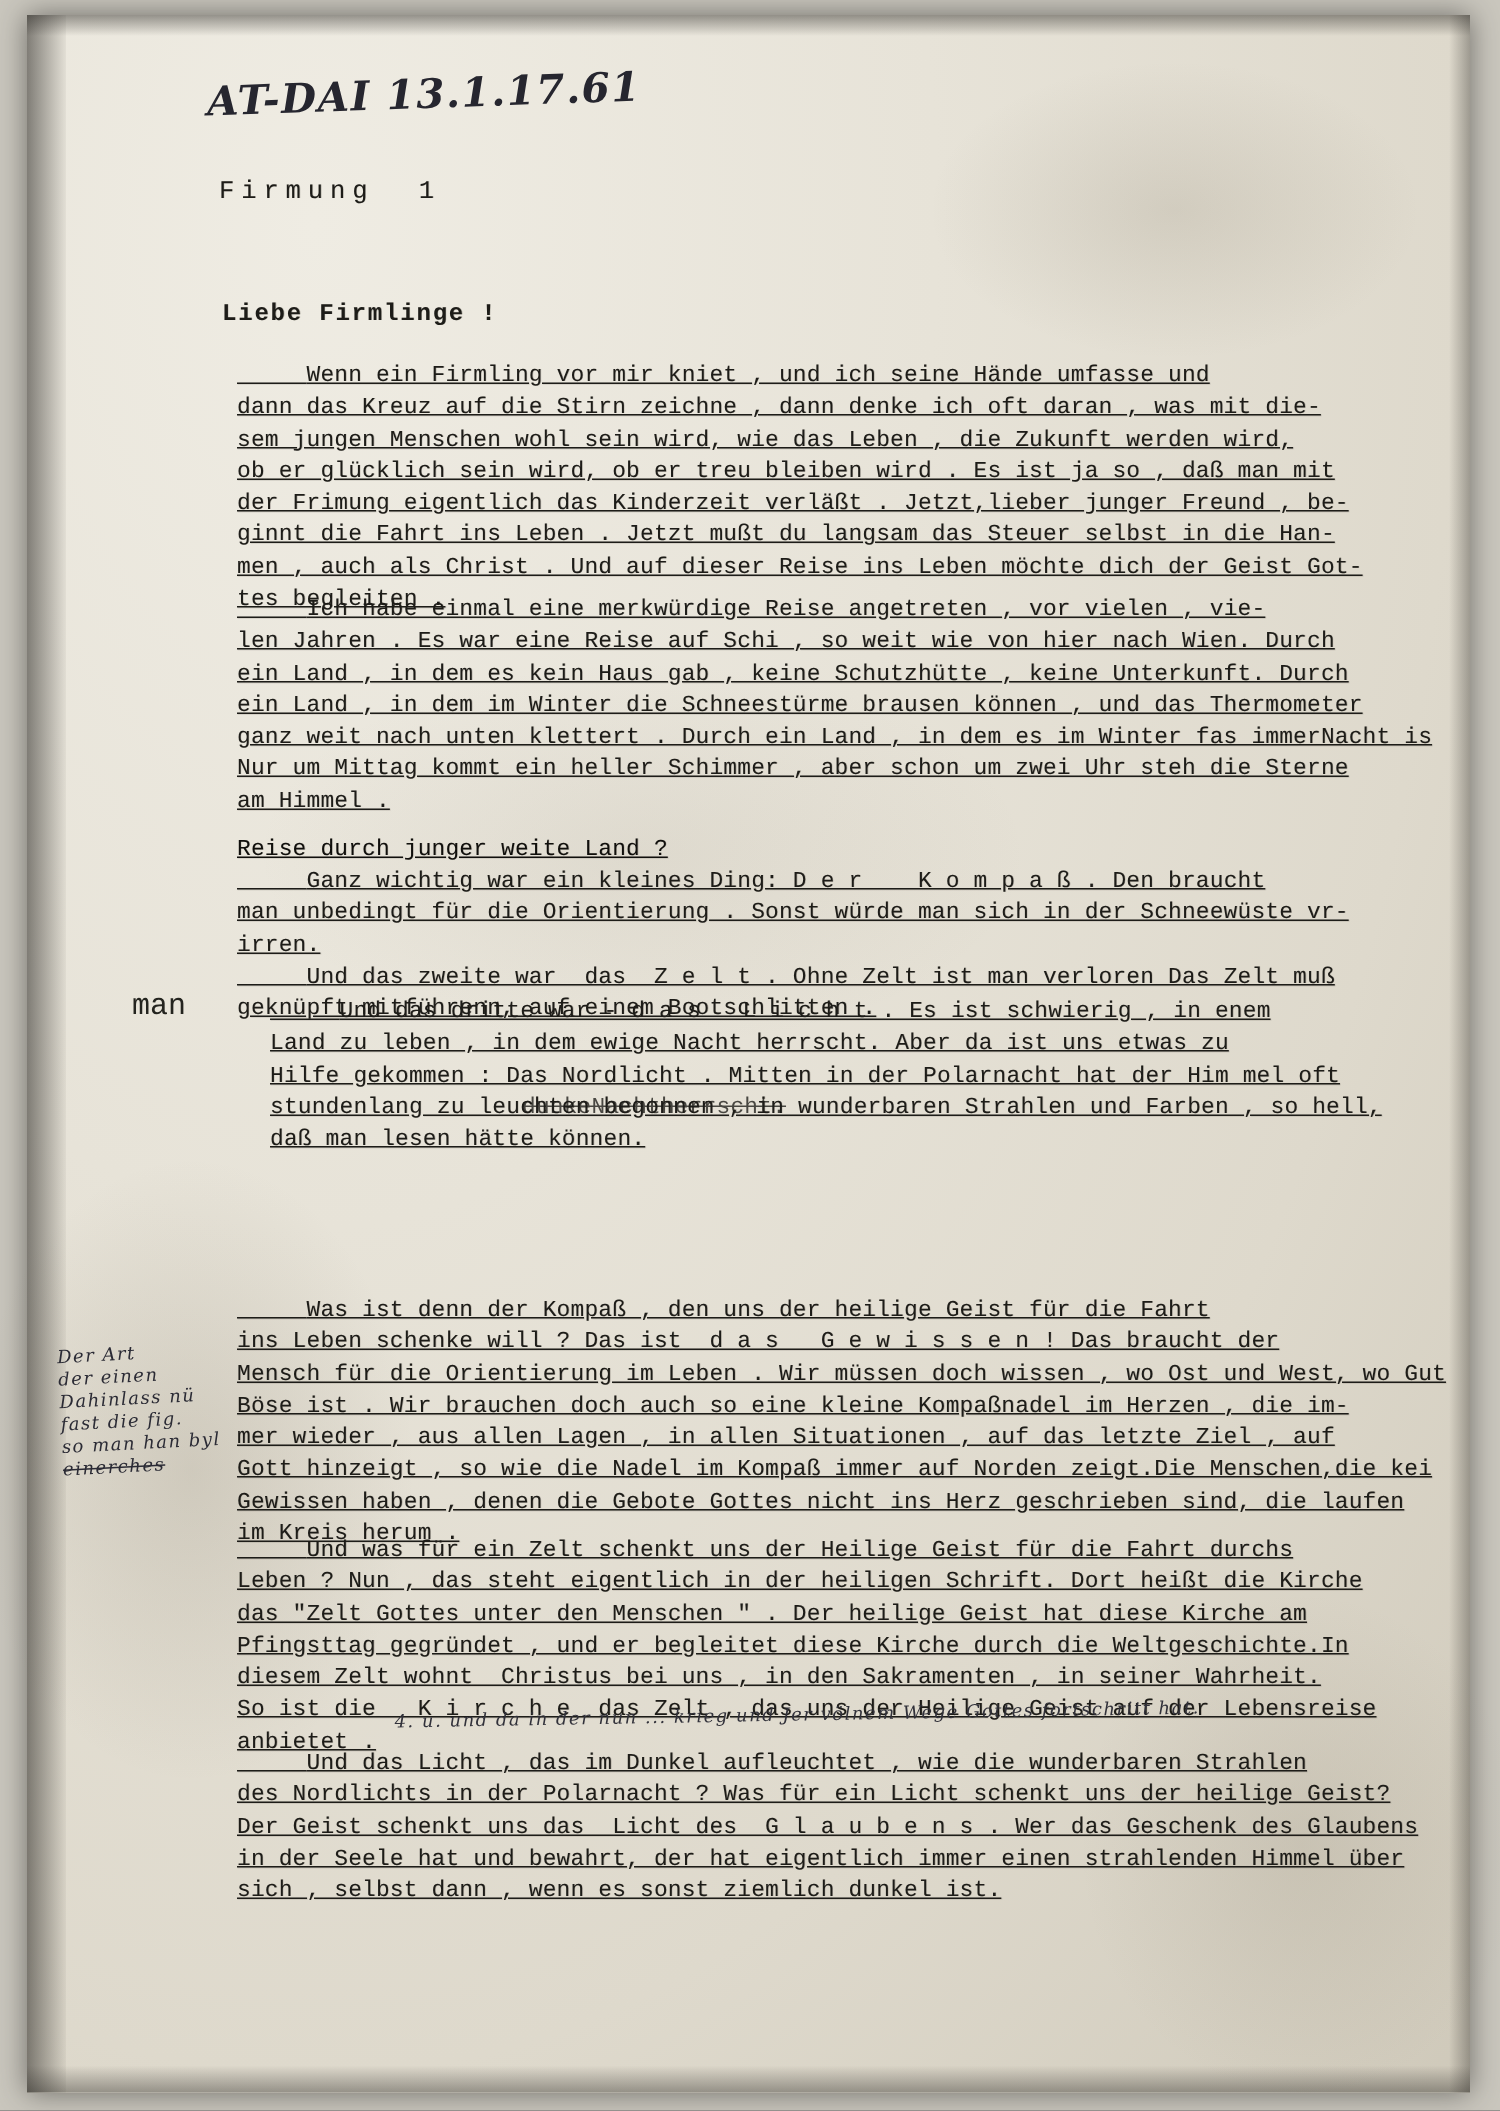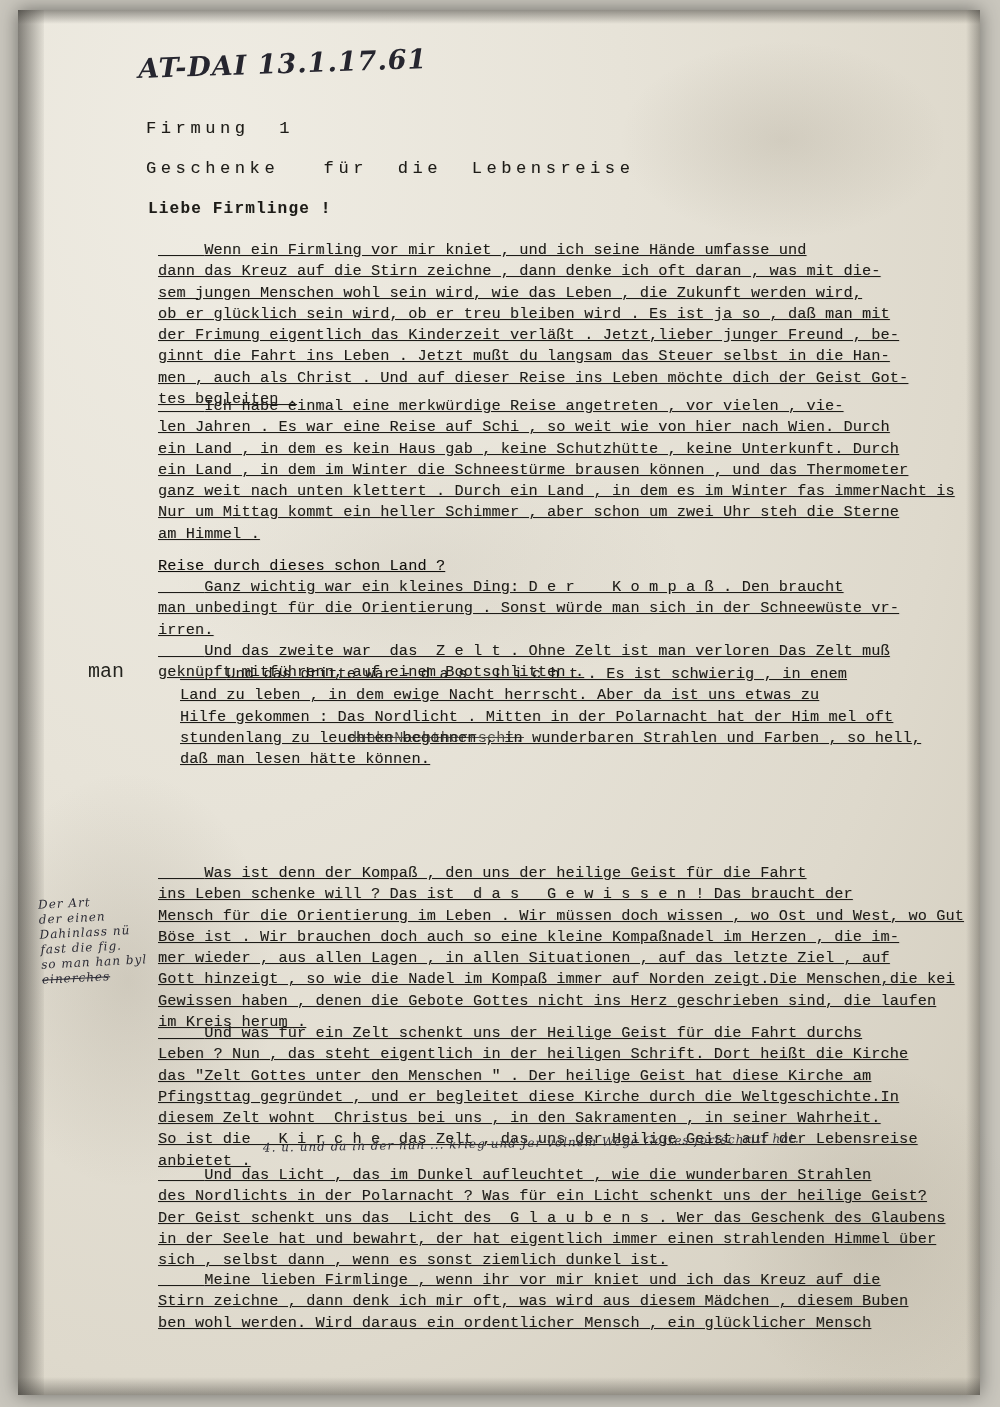--- a/index.html
+++ b/index.html
@@ -172,21 +172,20 @@
 
     <div id="edge-left"></div>
     <div id="edge-top"></div>
     <div id="edge-right"></div>
     <div id="edge-bottom"></div>
 
     <div class="hand" id="hand-archive">AT-DAI 13.1.17.61</div>
 
     <div class="tw" id="title-1">Firmung  1</div>
 
-    <div class="tw" id="title-2">Geschenke   für  die  Lebensreise</div>
 
     <div class="tw" id="salutation">Liebe Firmlinge !</div>
 
     <div class="para" style="top:230px;">     Wenn ein Firmling vor mir kniet , und ich seine Hände umfasse und
 dann das Kreuz auf die Stirn zeichne , dann denke ich oft daran , was mit die-
 sem jungen Menschen wohl sein wird, wie das Leben , die Zukunft werden wird,
 ob er glücklich sein wird, ob er treu bleiben wird . Es ist ja so , daß man mit
 der Frimung eigentlich das Kinderzeit verläßt . Jetzt,lieber junger Freund , be-
 ginnt die Fahrt ins Leben . Jetzt mußt du langsam das Steuer selbst in die Han-
 men , auch als Christ . Und auf dieser Reise ins Leben möchte dich der Geist Got-
@@ -195,21 +194,21 @@
     <div class="para" style="top:386px;">     Ich habe einmal eine merkwürdige Reise angetreten , vor vielen , vie-
 len Jahren . Es war eine Reise auf Schi , so weit wie von hier nach Wien. Durch
 ein Land , in dem es kein Haus gab , keine Schutzhütte , keine Unterkunft. Durch
 ein Land , in dem im Winter die Schneestürme brausen können , und das Thermometer
 ganz weit nach unten klettert . Durch ein Land , in dem es im Winter fas immerNacht is
 Nur um Mittag kommt ein heller Schimmer , aber schon um zwei Uhr steh die Sterne
 am Himmel .</div>
 
 
 
-    <div class="para darker" style="top:546px;">Reise durch dieses schon Land ?</div>
+    <div class="para darker" style="top:546px;">Reise durch junger weite Land ?</div>
 
     <div class="para" style="top:631px;">     Und das zweite war  das  Z e l t . Ohne Zelt ist man verloren Das Zelt muß
 geknüpft mitführenn, auf einem Bootschlitten .</div>
 
     <div class="para" style="top:567px;">     Ganz wichtig war ein kleines Ding: D e r    K o m p a ß . Den braucht
 man unbedingt für die Orientierung . Sonst würde man sich in der Schneewüste vr-
 irren.</div>
 
     <div class="hand" id="hand-man">man</div>
 
@@ -247,18 +246,15 @@
 anbietet .</div>
 
     <div class="hand" id="hand-inline">4. u. und da in der nun ... krieg und Jer völnem Wege Gottes fortschritt hat.</div>
 
     <div class="para" style="top:1155px;">     Und das Licht , das im Dunkel aufleuchtet , wie die wunderbaren Strahlen
 des Nordlichts in der Polarnacht ? Was für ein Licht schenkt uns der heilige Geist?
 Der Geist schenkt uns das  Licht des  G l a u b e n s . Wer das Geschenk des Glaubens
 in der Seele hat und bewahrt, der hat eigentlich immer einen strahlenden Himmel über
 sich , selbst dann , wenn es sonst ziemlich dunkel ist.</div>
 
-    <div class="para" style="top:1260px;">     Meine lieben Firmlinge , wenn ihr vor mir kniet und ich das Kreuz auf die
-Stirn zeichne , dann denk ich mir oft, was wird aus diesem Mädchen , diesem Buben
-ben wohl werden. Wird daraus ein ordentlicher Mensch , ein glücklicher Mensch</div>
 
   </div>
 </div>
 
 </body></html>

